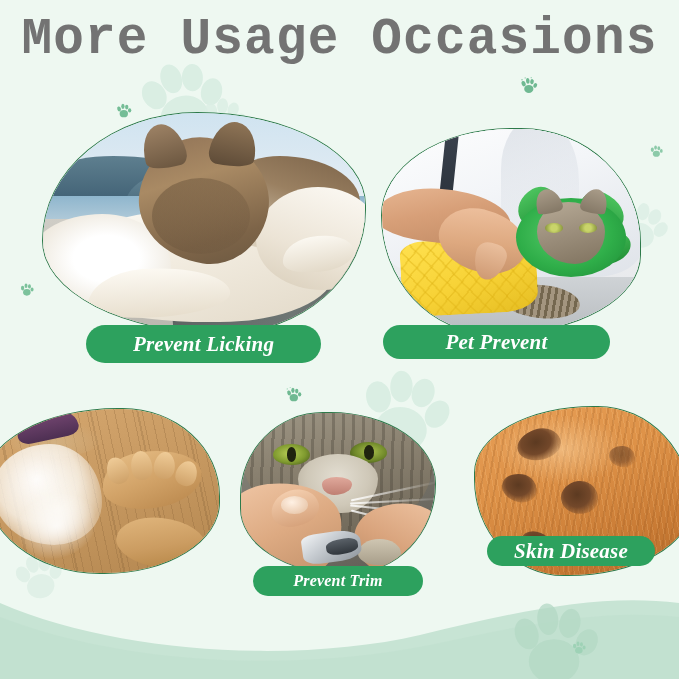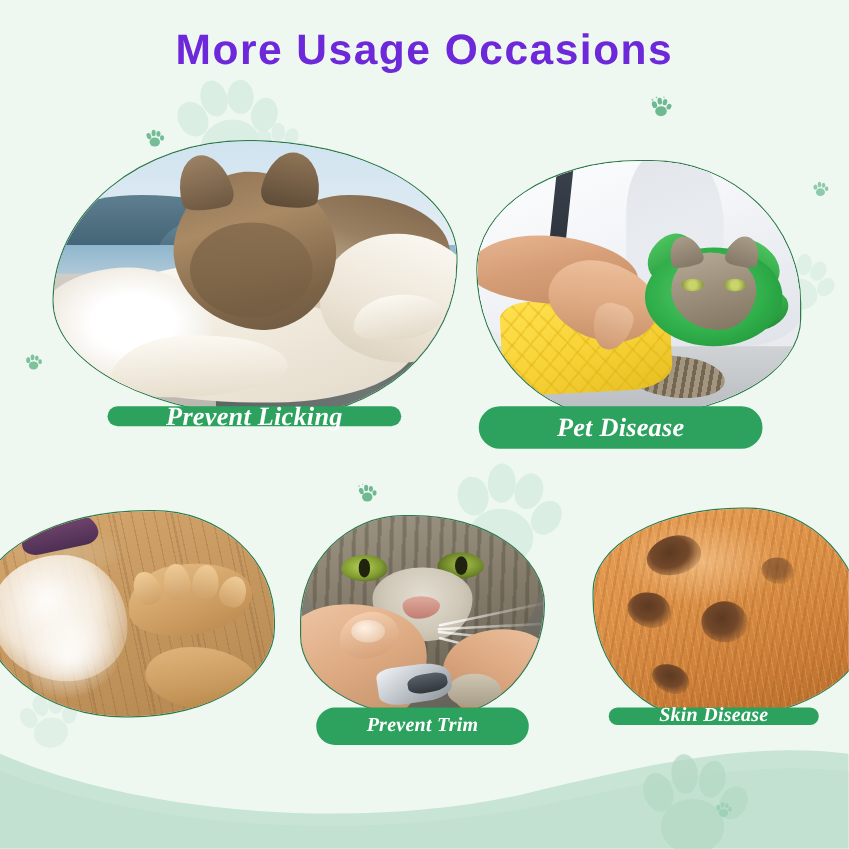--- a/index.html
+++ b/index.html
@@ -46,26 +46,26 @@
   .title-wrap {
     position: absolute;
     top: 14px;
     left: 0;
     width: 679px;
     text-align: center;
   }
   .title-text {
     display: inline-block;
     position: relative;
-    font-family: Liberation Sans, sans-serif;
+    font-family: Liberation Mono, monospace;
     font-weight: 700;
-    font-size: 34px;
+    font-size: 51px;
     line-height: 52px;
     letter-spacing: 1.2px;
-    color: #6d28d9;
+    color: #737373;
     white-space: nowrap;
   }
   .title-underline {
     position: absolute;
     left: 8px;
     right: 8px;
     bottom: 6px;
     height: 3px;
     background: #8fc9a9;
     border-radius: 2px;
@@ -642,21 +642,21 @@
         <div class="layer p1-hip"></div>
         <div class="layer p1-head"></div>
         <div class="layer p1-headshade"></div>
         <div class="layer p1-ear1"></div>
         <div class="layer p1-ear2"></div>
         <div class="layer p1-frontleg"></div>
         <div class="layer p1-paw"></div>
       </div>
     </div>
   </div>
-  <div class="label" style="left:86px;top:325px;width:235px;height:16px;font-size:21px;">
+  <div class="label" style="left:86px;top:325px;width:235px;height:38px;font-size:21px;">
     <span>Prevent Licking</span>
   </div>
 
   <div class="card" style="left:381px;top:128px;width:260px;height:206px;">
     <div class="photo blob-b">
       <div class="scene">
         <div class="layer p2-bg"></div>
         <div class="layer p2-coat"></div>
         <div class="layer p2-coatfold"></div>
         <div class="layer p2-strap"></div>
@@ -673,21 +673,21 @@
         <div class="layer p2-collar"></div>
         <div class="layer p2-cathead"></div>
         <div class="layer p2-catear1"></div>
         <div class="layer p2-catear2"></div>
         <div class="layer p2-eye1"></div>
         <div class="layer p2-eye2"></div>
       </div>
     </div>
   </div>
   <div class="label" style="left:383px;top:325px;width:227px;height:34px;font-size:21px;">
-    <span>Pet Disease</span>
+    <span>Pet Prevent</span>
   </div>
 
   <div class="card" style="left:-16px;top:408px;width:236px;height:166px;">
     <div class="photo blob-c">
       <div class="scene">
         <div class="layer p3-floor"></div>
         <div class="layer p3-fluff"></div>
         <div class="layer p3-brush"></div>
         <div class="layer p3-paw"></div>
         <div class="p3-toe" style="left:52%;top:30%;width:9%;height:16%;transform:rotate(-22deg);"></div>
@@ -736,17 +736,17 @@
         <div class="layer p5-fur"></div>
         <div class="layer p5-light"></div>
         <div class="p5-lesion" style="left:20%;top:14%;width:20%;height:18%;transform:rotate(-18deg);"></div>
         <div class="p5-lesion" style="left:13%;top:40%;width:16%;height:16%;transform:rotate(10deg);"></div>
         <div class="p5-lesion" style="left:40%;top:44%;width:17%;height:19%;transform:rotate(-8deg);"></div>
         <div class="p5-lesion" style="left:22%;top:74%;width:14%;height:13%;transform:rotate(22deg);"></div>
         <div class="p5-lesion" style="left:62%;top:24%;width:12%;height:12%;transform:rotate(6deg);opacity:.6;"></div>
       </div>
     </div>
   </div>
-  <div class="label" style="left:487px;top:566px;width:168px;height:14px;font-size:16px;">
+  <div class="label" style="left:487px;top:536px;width:168px;height:30px;font-size:21px;">
     <span>Skin Disease</span>
   </div>
 
 </div>
 
 </body></html>

